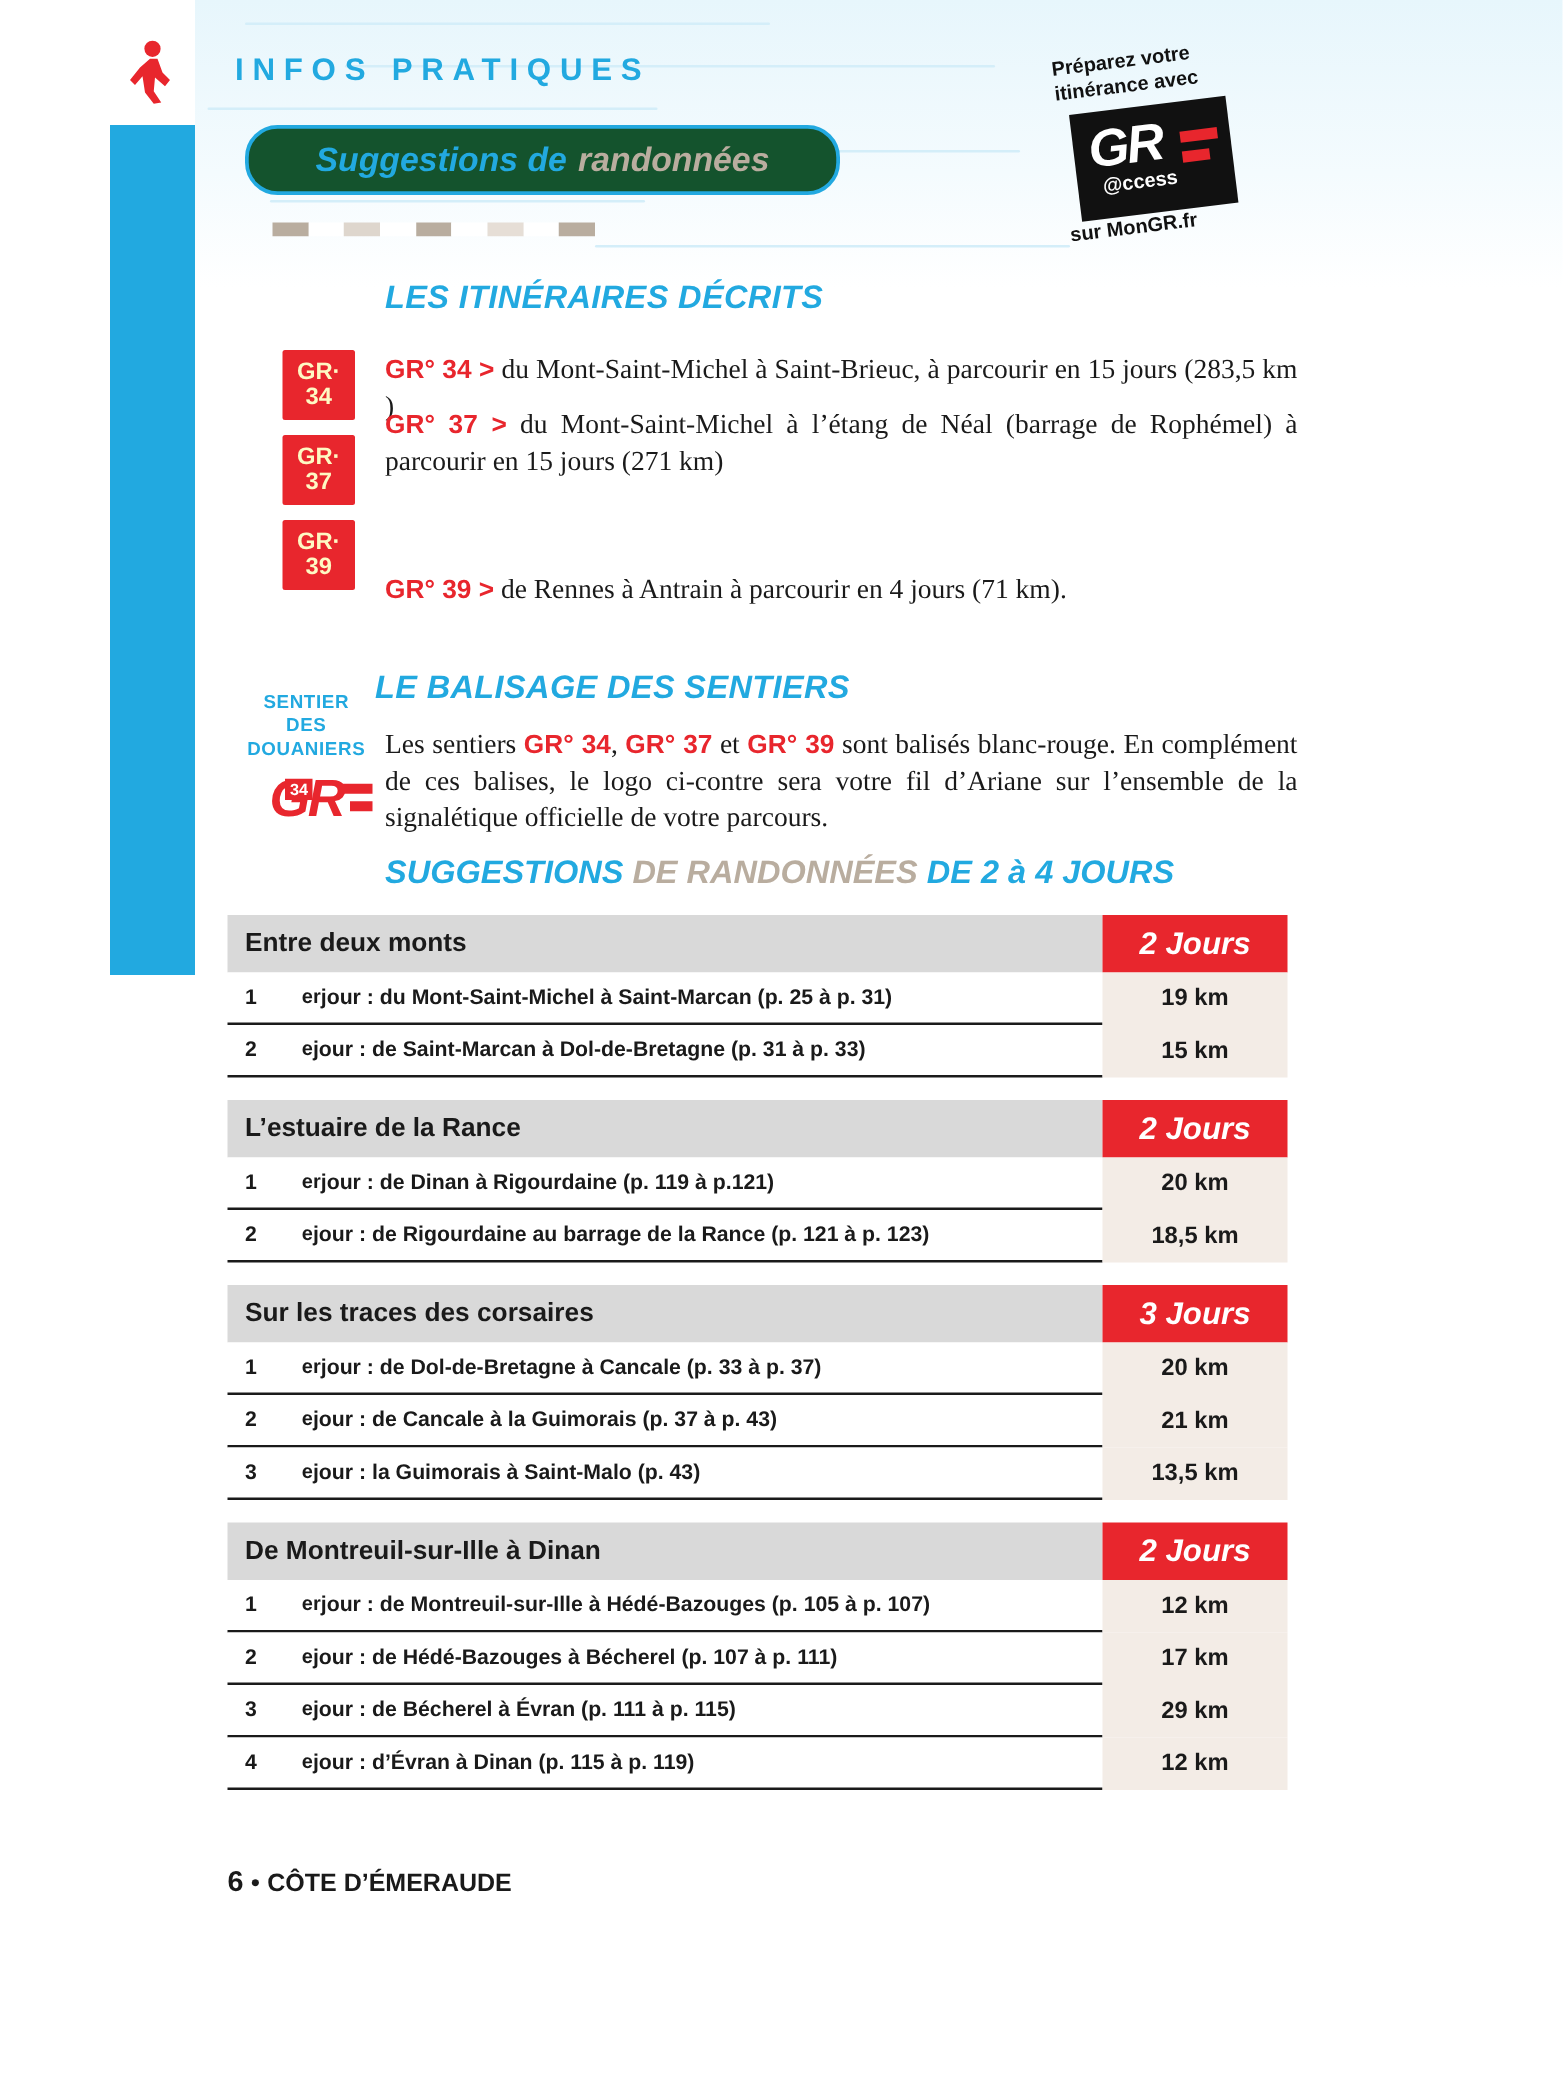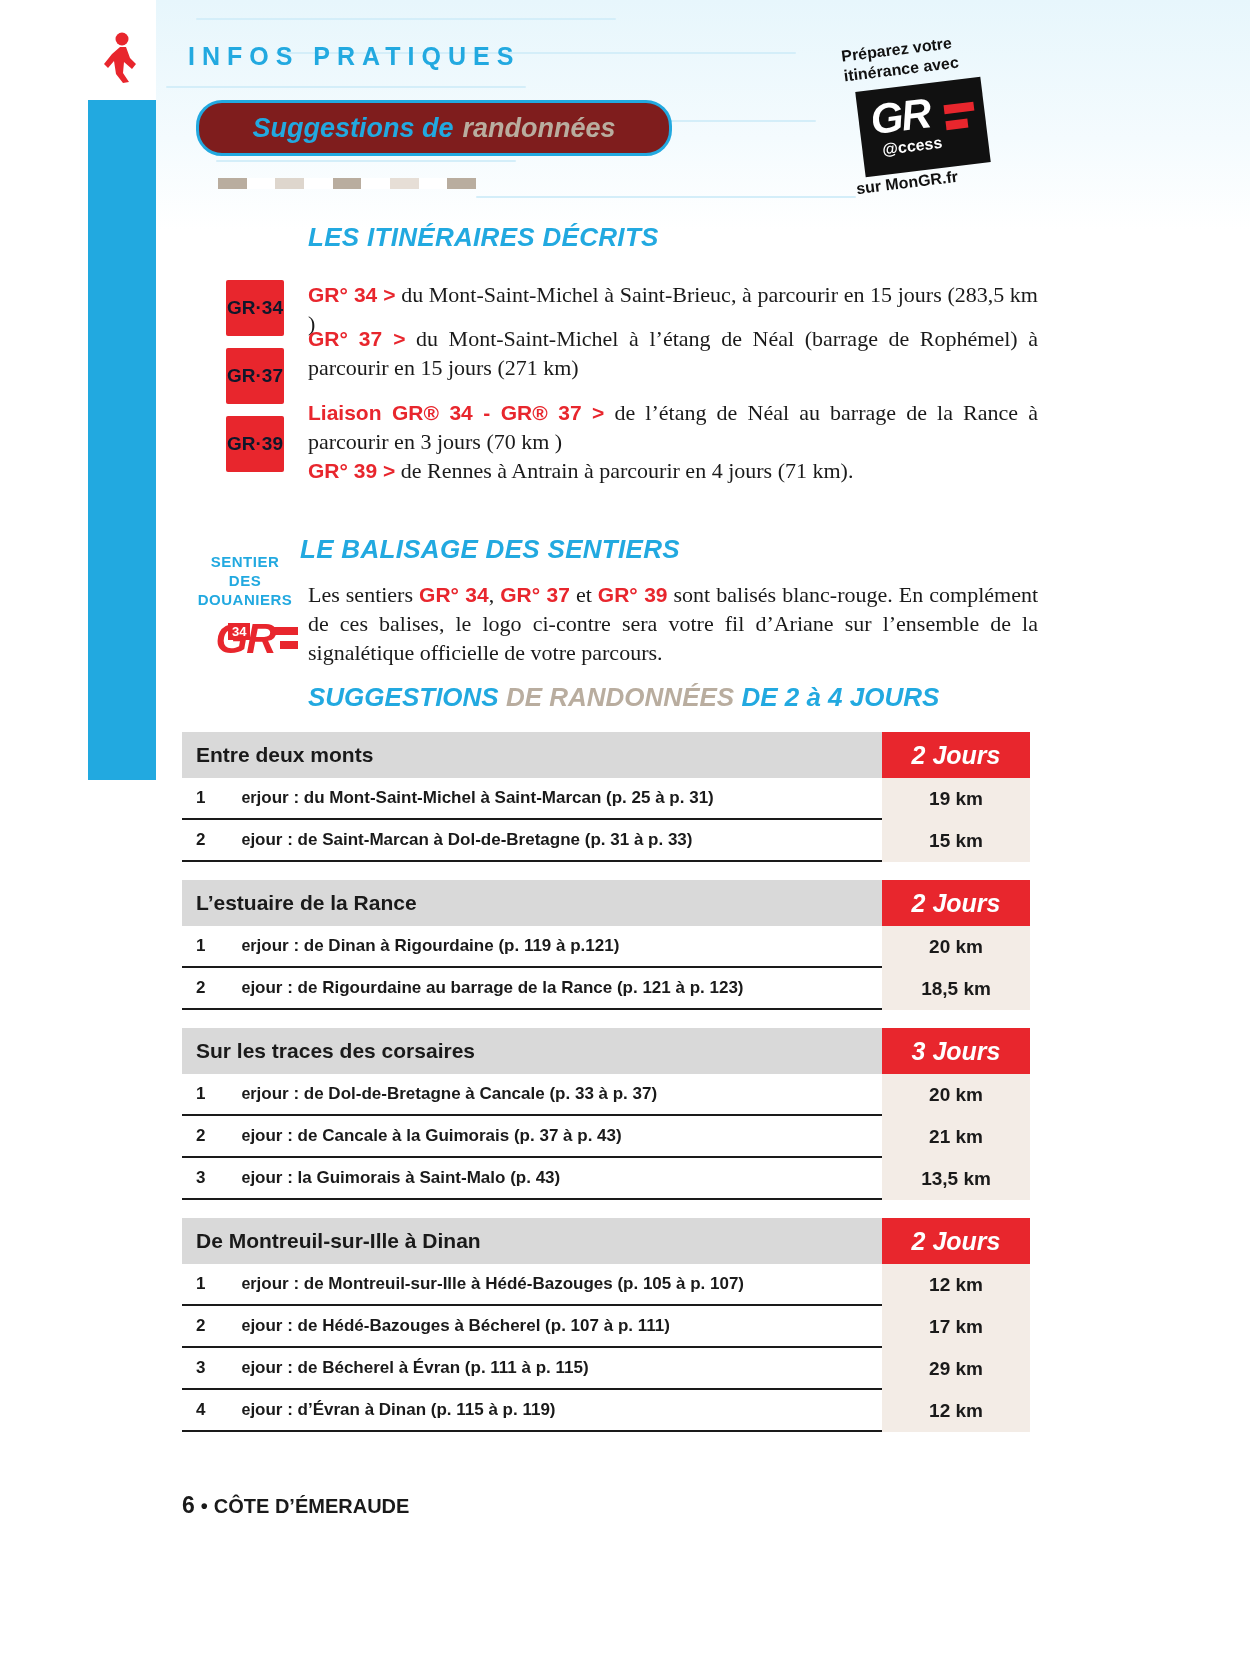--- a/index.html
+++ b/index.html
@@ -95,21 +95,21 @@
     position: absolute;
     left: 196px;
     top: 100px;
     width: 470px;
     height: 50px;
     border: 3px solid #22a9e0;
     border-radius: 26px;
     display: flex;
     align-items: center;
     justify-content: center;
-    background: #7f1d1d;
+    background: #14532d;
   }
   .suggestions-pill .b {
     color: #22a9e0;
     font-weight: bold;
     font-size: 27px;
     font-style: italic;
   }
   .suggestions-pill .g {
     color: #b9ad9f;
     font-weight: bold;
@@ -205,25 +205,25 @@
     font-size: 26px;
     font-style: italic;
     letter-spacing: 0.3px;
   }
   
   .gr-badge {
     position: absolute;
     width: 58px;
     height: 56px;
     background: #e8262d;
-    color: #0f172a;
+    color: #fef9c3;
     font-weight: bold;
     font-size: 19px;
     display: flex;
-    flex-direction: row;
+    flex-direction: column;
     align-items: center;
     justify-content: center;
     line-height: 20px;
     border-radius: 2px;
   }
   
   .itin {
     position: absolute;
     left: 308px;
     width: 730px;
@@ -446,23 +446,20 @@
     <span>GR·</span>
     <span>39</span>
   </div>
 
   <div class="itin" style="top:280px;">
     <span class="red-b">GR° 34 &gt;</span><span> du Mont-Saint-Michel à Saint-Brieuc, à parcourir en 15 jours (283,5 km )</span>
   </div>
   <div class="itin" style="top:324px;">
     <span class="red-b">GR° 37  &gt;</span><span> du Mont-Saint-Michel à l’étang de Néal (barrage de Rophémel) à parcourir en 15 jours (271 km)</span>
   </div>
-  <div class="itin" style="top:398px;">
-    <span class="red-b">Liaison GR® 34 - GR® 37 &gt;</span><span> de l’étang de Néal au barrage de la Rance à parcourir en 3 jours (70 km )</span>
-  </div>
   <div class="itin" style="top:456px;">
     <span class="red-b">GR° 39 &gt;</span><span> de Rennes à Antrain à parcourir en 4 jours (71 km).</span>
   </div>
 
   <div class="h-blue" style="left:300px;top:534px;">LE BALISAGE DES SENTIERS</div>
 
   <div class="sentier-logo">
     <div class="t">SENTIER</div>
     <div class="t">DES</div>
     <div class="t">DOUANIERS</div>

